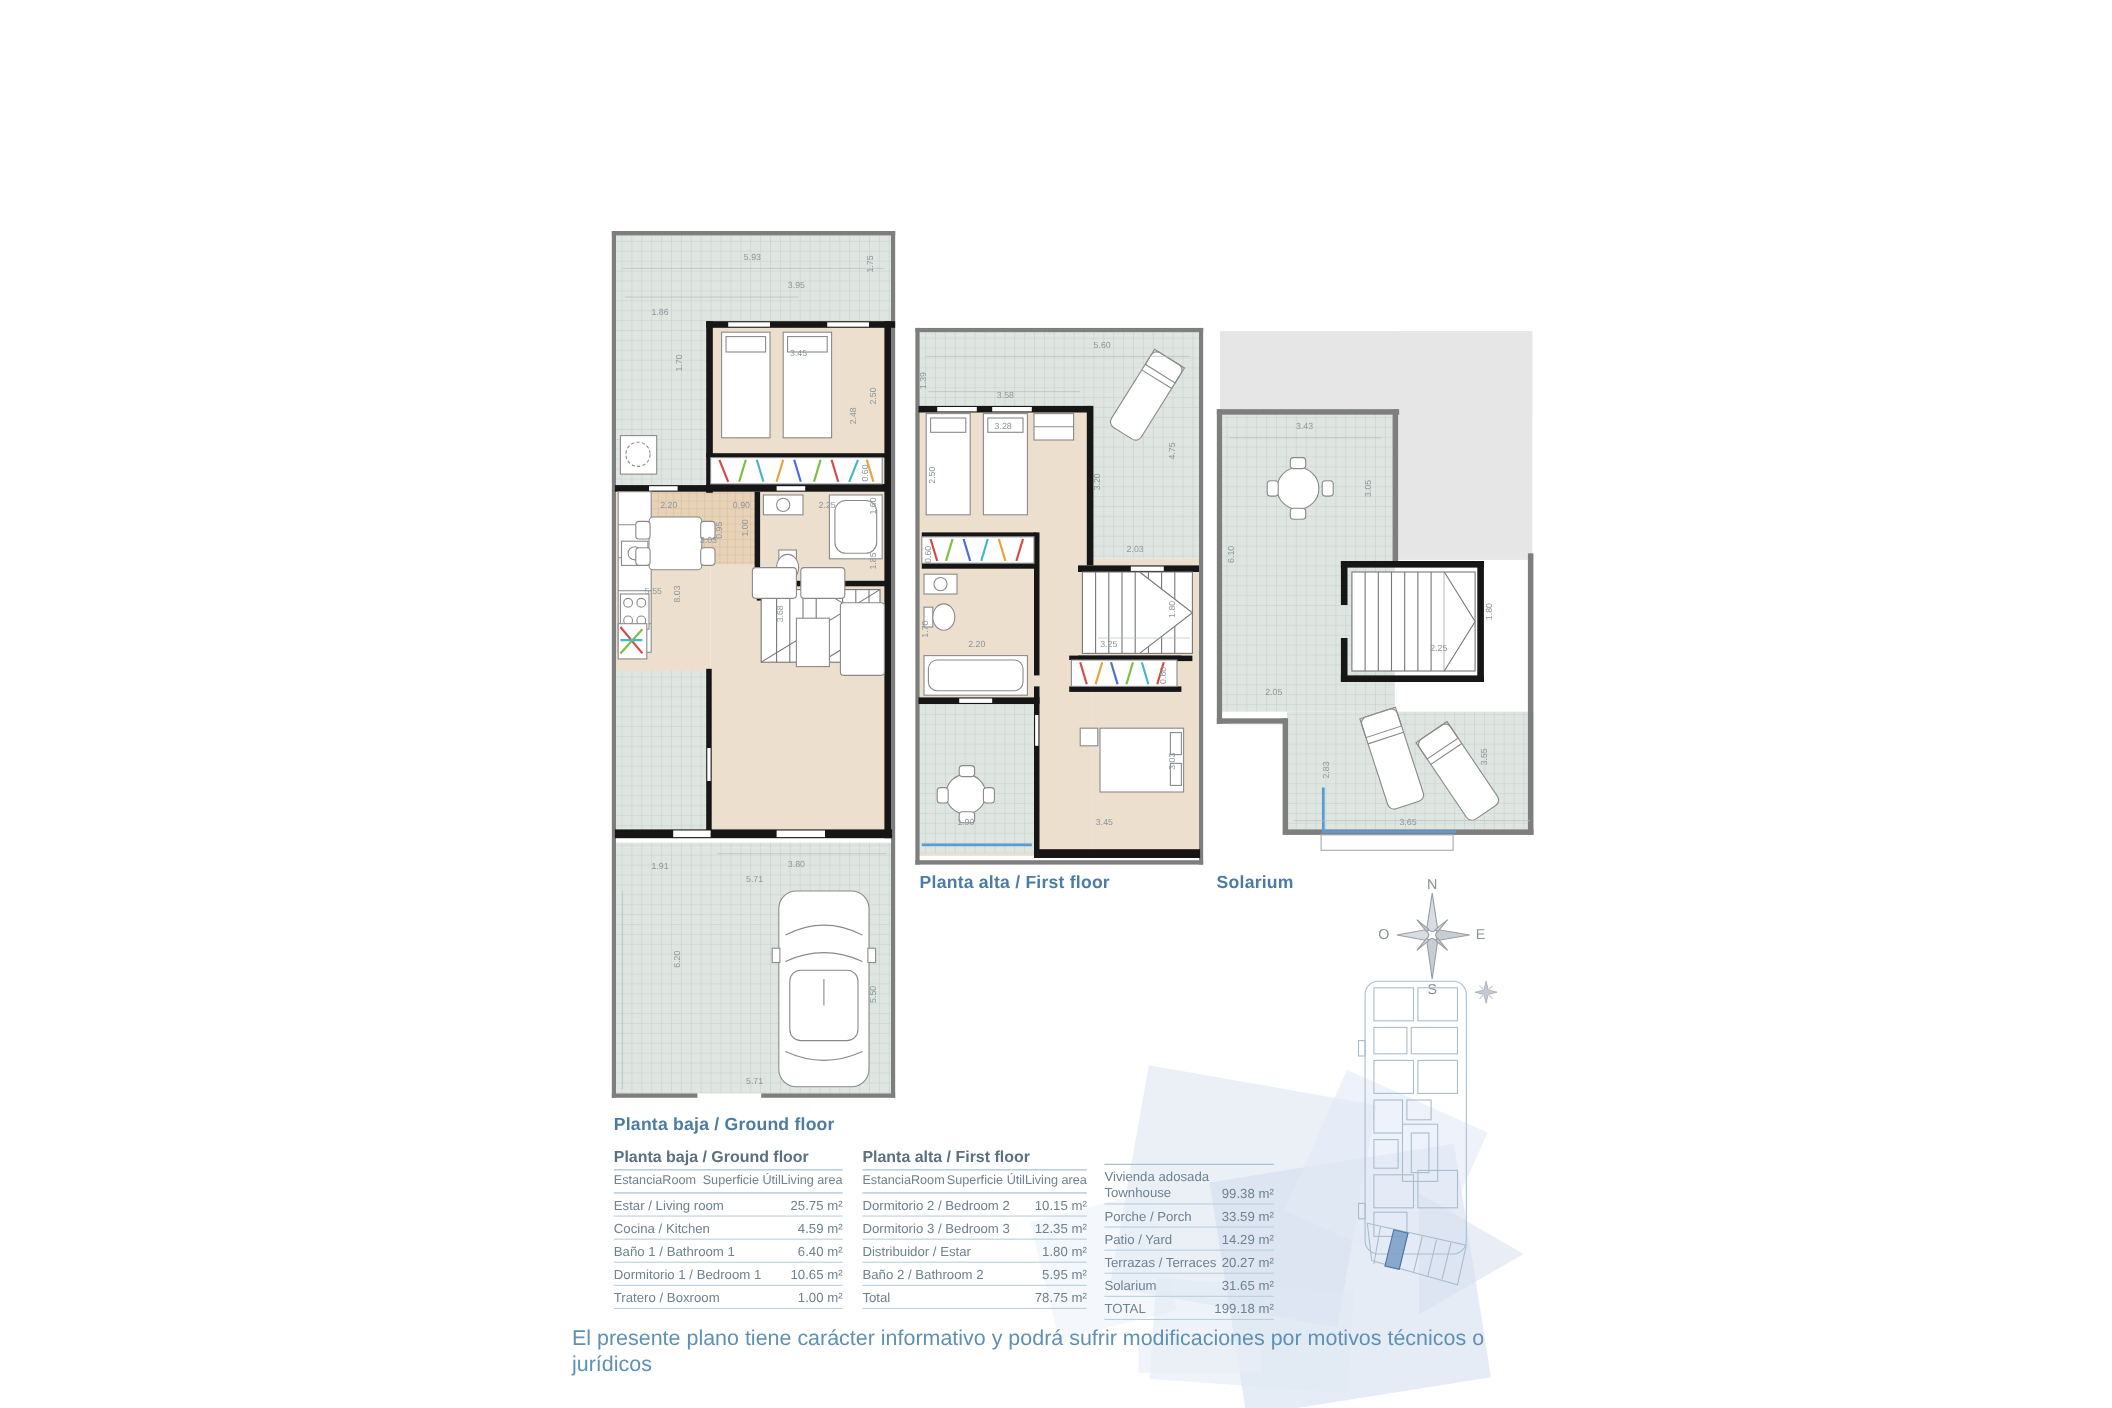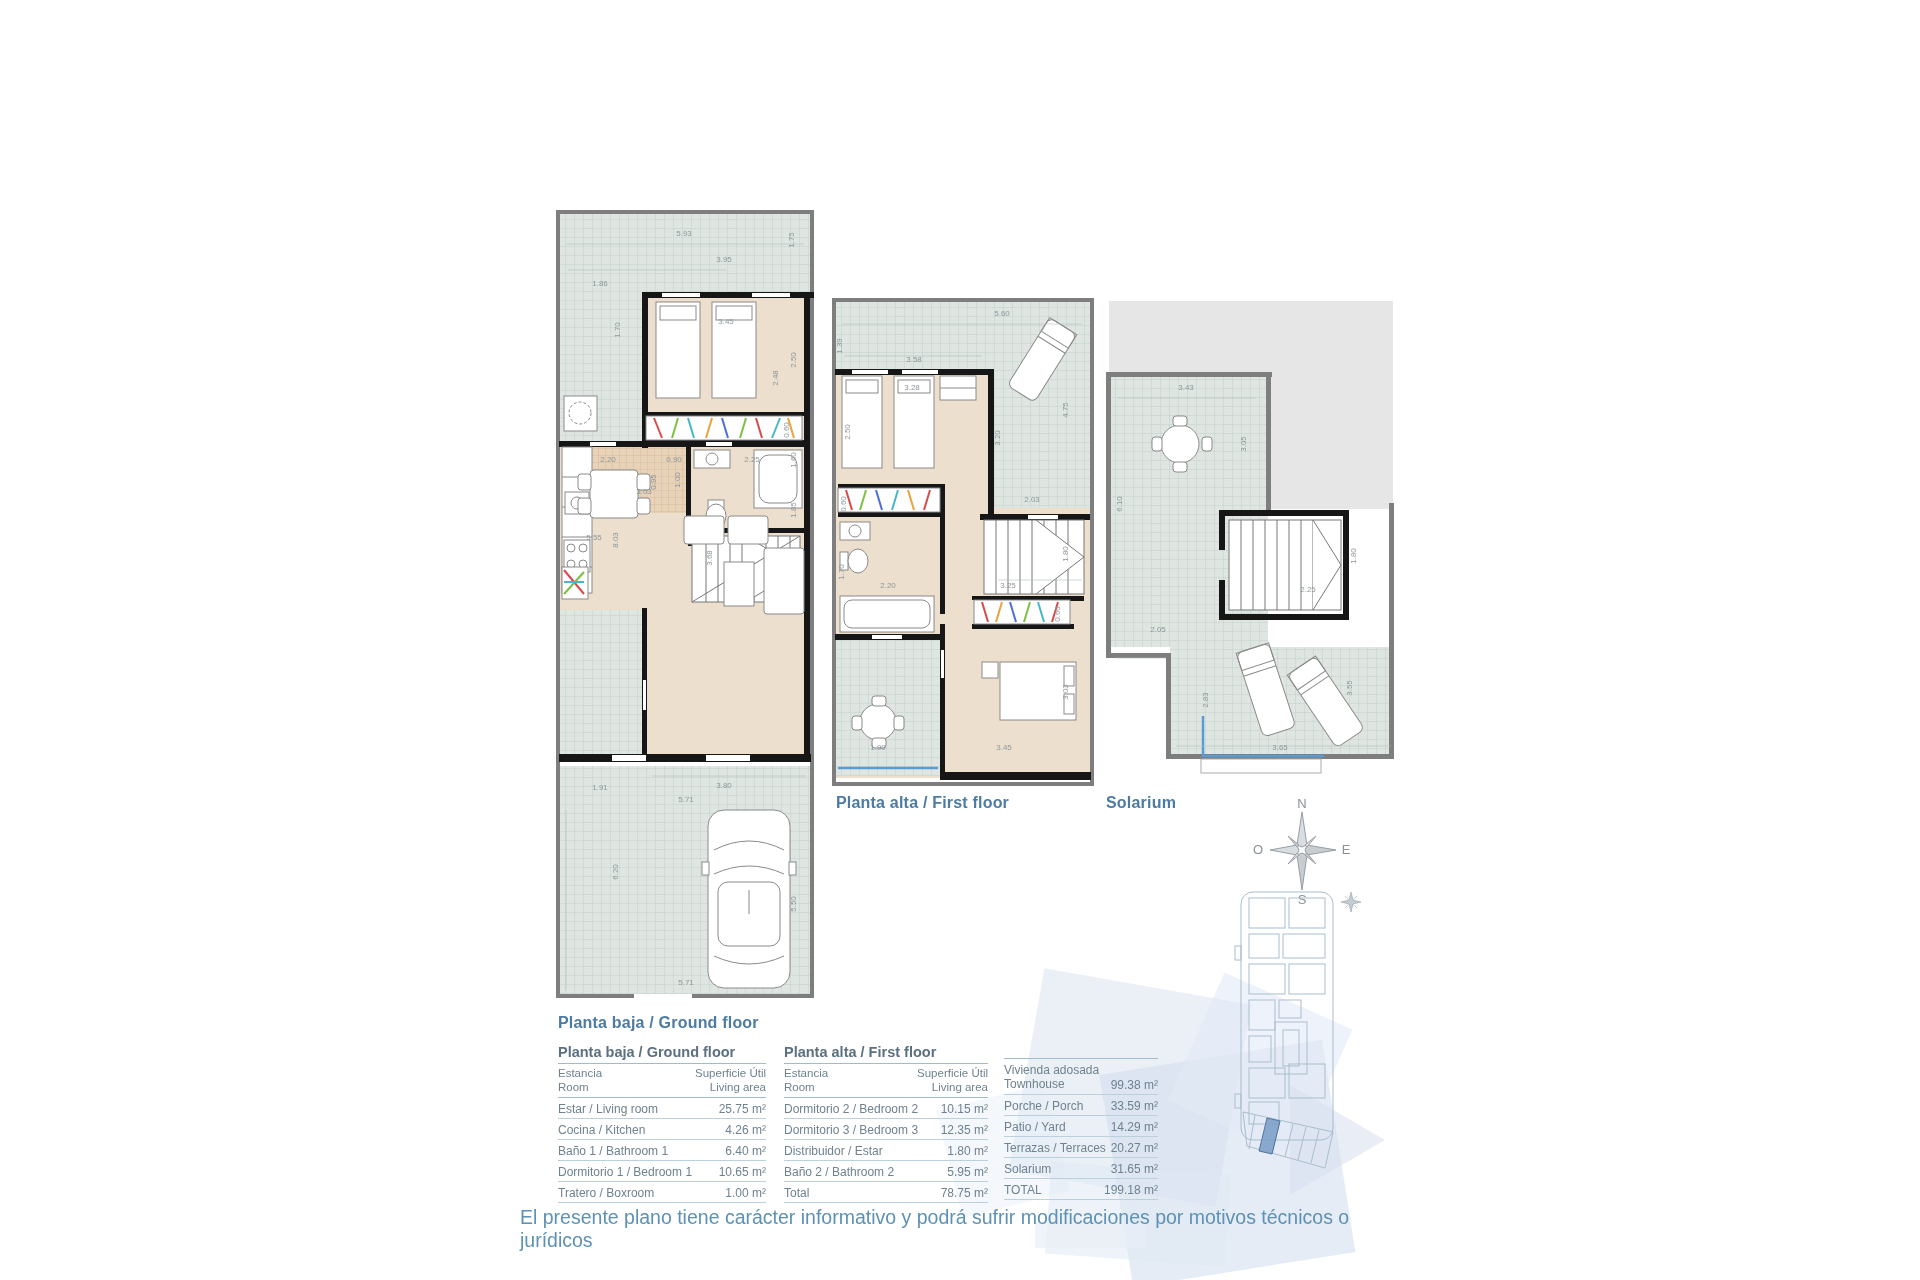--- a/index.html
+++ b/index.html
@@ -4,21 +4,21 @@
 <style>
   html,body{margin:0;padding:0;background:#fff;}
   #canvas{position:relative;width:1920px;height:1280px;background:#ffffff;overflow:hidden;
           font-family:"Liberation Sans",sans-serif;}
   .wm{position:absolute;z-index:0;}
   .plan{position:absolute;z-index:1;}
   .plan-label{position:absolute;z-index:2;font-size:16px;font-weight:600;color:#4c7ba3;letter-spacing:.2px;}
   .tbl{position:absolute;z-index:2;color:#6e8290;}
   .tbl-title{font-size:14.5px;font-weight:600;color:#5b7080;padding-bottom:3px;border-bottom:1px solid #9fbccd;}
   .tbl-hdr{display:flex;justify-content:space-between;font-size:11.5px;line-height:1.18;padding:3px 0 3px;border-bottom:1px solid #9fbccd;}
-  .hc{display:flex;flex-direction:column;}
+  .hc{display:flex;flex-direction:row;}
   .hc.r{text-align:right;justify-content:center;}
   .tbl-row{display:flex;justify-content:space-between;align-items:flex-end;font-size:12px;padding:4px 0 2px;border-bottom:1px solid #bad0dd;}
   .tbl-row .rv{white-space:nowrap;}
   .tbl-row .rl2{display:flex;flex-direction:column;line-height:1.2;}
   .totals{border-top:1px solid #9fbccd;}
   #disclaimer{position:absolute;z-index:2;left:520px;top:1206px;width:860px;text-align:left;
               font-size:19.5px;color:#5d91b5;}
   svg text{font-family:"Liberation Sans",sans-serif;fill:#8d979b;font-size:8px;}
   svg .fur{fill:#ffffff;stroke:#8a8a8a;stroke-width:1;}
   svg .dimline{stroke:#b3bcbf;stroke-width:.6;fill:none;}
@@ -438,21 +438,21 @@
         <span>Superficie Útil</span>
         <span>Living area</span>
       </div>
     </div>
     <div class="tbl-row">
       <span class="rl">Estar / Living room</span>
       <span class="rv">25.75 m²</span>
     </div>
     <div class="tbl-row">
       <span class="rl">Cocina / Kitchen</span>
-      <span class="rv">4.26 m²</span>
+      <span class="rv">4.59 m²</span>
     </div>
     <div class="tbl-row">
       <span class="rl">Baño 1 / Bathroom 1</span>
       <span class="rv">6.40 m²</span>
     </div>
     <div class="tbl-row">
       <span class="rl">Dormitorio 1 / Bedroom 1</span>
       <span class="rv">10.65 m²</span>
     </div>
     <div class="tbl-row">

